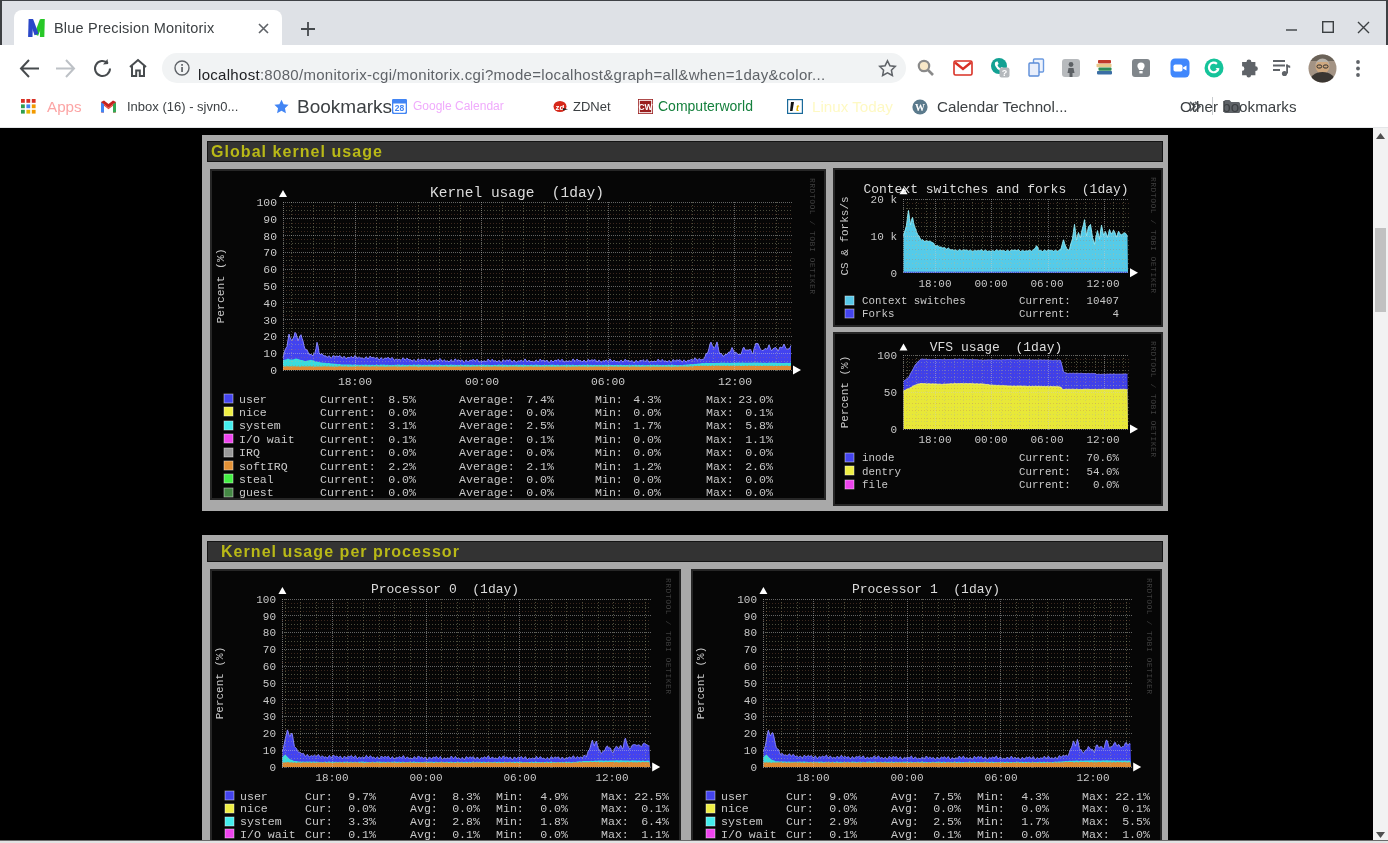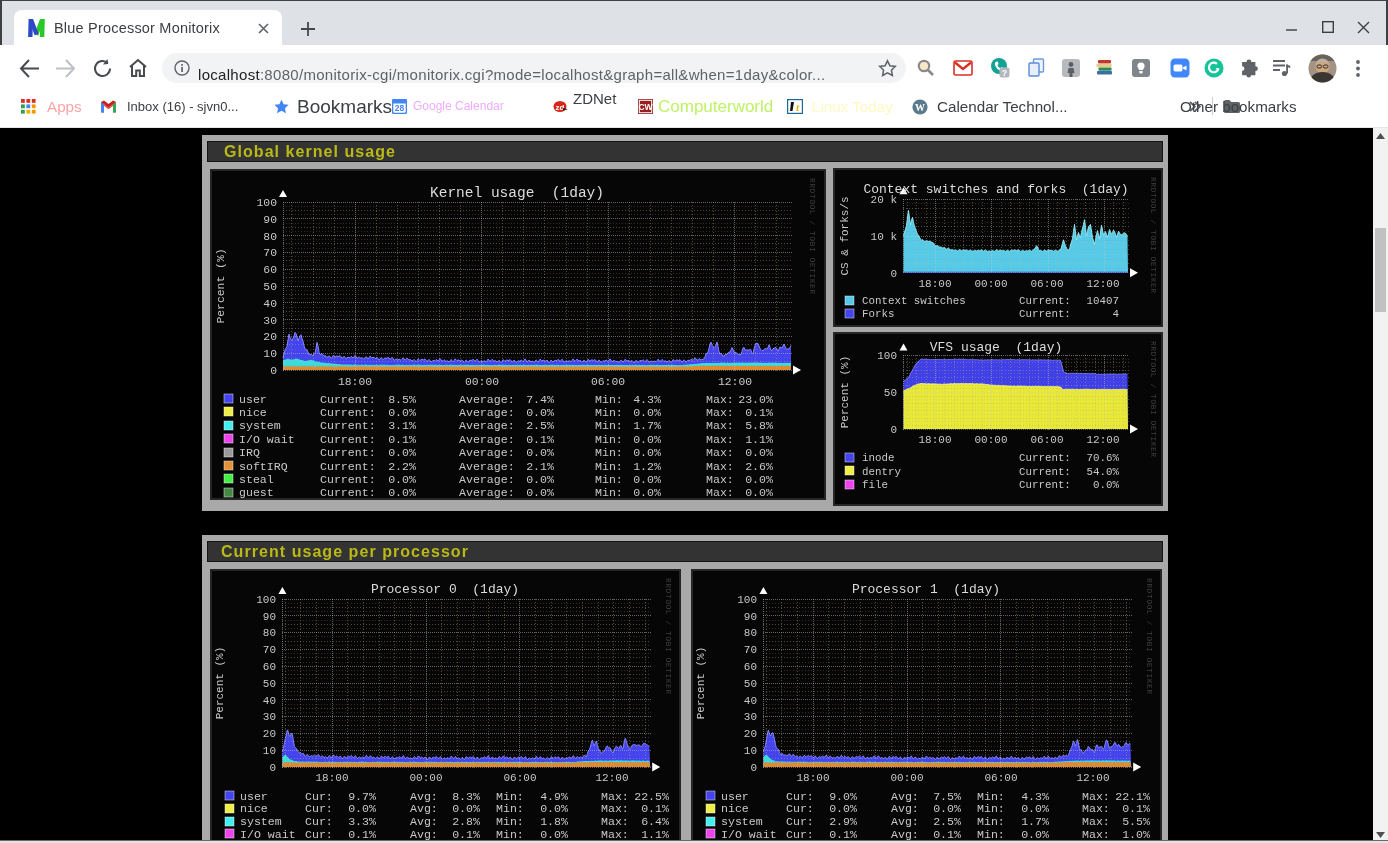--- a/index.html
+++ b/index.html
@@ -8,21 +8,21 @@
 <div class="abs" style="left:0;top:0;width:1388px;height:45px;background:#dee1e6;border-top:1px solid #3f4246"></div>
 <div class="abs" style="left:0;top:0;width:2px;height:128px;background:#3d4043"></div>
 <div class="abs" style="right:0;top:0;width:2px;height:128px;background:#3d4043"></div>
 <div class="abs" style="left:14px;top:10px;width:268px;height:35px;background:#fff;border-radius:8px 8px 0 0"></div>
 <svg class="abs" style="left:28px;top:18px" width="17" height="20" viewBox="0 0 17 20">
 <path d="M14.6,1 L14.1,19" stroke="#28c828" stroke-width="4.4" fill="none"></path>
 <path d="M13.9,2 L8.2,17" stroke="#28c828" stroke-width="4.2" fill="none"></path>
 <path d="M2.8,1 L2.3,19" stroke="#2b48c8" stroke-width="4.4" fill="none"></path>
 <path d="M3.2,2 L8.6,16.6" stroke="#2b48c8" stroke-width="4.2" fill="none"></path>
 </svg>
-<div class="abs" style="left:54px;top:20px;font-size:14.5px;color:#3c4043;letter-spacing:0.2px">Blue Processor Monitorix</div>
+<div class="abs" style="left:54px;top:20px;font-size:14.5px;color:#3c4043;letter-spacing:0.2px">Blue Precision Monitorix</div>
 <svg class="abs" style="left:258px;top:23px" width="11" height="11">
     <path d="M1,1 L10,10 M10,1 L1,10" stroke="#5f6368" stroke-width="1.6"></path>
   </svg>
 <svg class="abs" style="left:301px;top:22px" width="14" height="14">
     <path d="M7,0 L7,14 M0,7 L14,7" stroke="#45494d" stroke-width="1.8"></path>
   </svg>
 <svg class="abs" style="left:1286px;top:21px" width="12" height="12">
     <path d="M0,9 L11,9" stroke="#3c4043" stroke-width="1.4"></path>
   </svg>
 <svg class="abs" style="left:1322px;top:21px" width="12" height="12">
@@ -158,27 +158,27 @@
     <rect x="0.5" y="0.5" width="14" height="14" rx="2" fill="#fff" stroke="#4285f4" stroke-width="1.6"></rect>
     <rect x="0.5" y="0.5" width="14" height="4" fill="#4285f4"></rect>
     <text x="7.5" y="12" font-size="8.5" fill="#4285f4" text-anchor="middle" font-family="Liberation Sans" font-weight="bold">28</text>
   </svg>
 <div class="abs" style="left:413px;top:99px;font-size:12px;color:#f0abfc;line-height:15px">Google Calendar</div>
 <svg class="abs" style="left:553px;top:99px" width="16" height="15">
     <ellipse cx="7" cy="7.5" rx="6.5" ry="5.5" fill="#d6281a"></ellipse>
     <text x="7" y="10.5" font-size="8" fill="#fff" text-anchor="middle" font-family="Liberation Sans" font-weight="bold">zd</text>
     <path d="M10,9 l5,1.2 l-5,1.2" fill="#222"></path>
   </svg>
-<div class="abs" style="left:573px;top:91px;font-size:15px;color:#3c4043;line-height:15px">ZDNet</div>
+<div class="abs" style="left:573px;top:99px;font-size:13px;color:#3c4043;line-height:15px">ZDNet</div>
 <svg class="abs" style="left:638px;top:99px" width="15" height="15">
     <rect width="15" height="15" fill="#9a1f1f"></rect>
     <rect x="1.3" y="1.3" width="12.4" height="12.4" fill="none" stroke="#fff" stroke-width="1"></rect>
     <text x="7.5" y="11" font-size="8.5" fill="#fff" text-anchor="middle" font-family="Liberation Sans" font-weight="bold">CW</text>
   </svg>
-<div class="abs" style="left:658px;top:99px;font-size:17px;color:#bef264;line-height:15px">Computerworld</div>
+<div class="abs" style="left:658px;top:99px;font-size:14px;color:#15803d;line-height:15px">Computerworld</div>
 <svg class="abs" style="left:787px;top:99px" width="16" height="15">
     <rect x="0.5" y="0.5" width="15" height="14" fill="#fff" stroke="#1a6a9a" stroke-width="1.4"></rect>
     <path d="M4,3 L7,3 L5.5,12 L3,12 Z" fill="#111"></path>
     <text x="10.5" y="12" font-size="11" fill="#e8b600" text-anchor="middle" font-family="Liberation Serif" font-weight="bold" font-style="italic">t</text>
   </svg>
 <div class="abs" style="left:812px;top:99px;font-size:15.2px;color:#fef9c3;line-height:15px">Linux Today</div>
 <svg class="abs" style="left:912px;top:99px" width="16" height="16">
     <circle cx="8" cy="8" r="7.6" fill="#5b7a8c"></circle>
     <text x="8" y="11.5" font-size="10" fill="#fff" text-anchor="middle" font-family="Liberation Serif" font-weight="bold">W</text>
   </svg>
@@ -186,26 +186,26 @@
 <svg class="abs" style="left:1188px;top:100px" width="14" height="13">
     <path d="M2,2 L7,6.5 L2,11 M7,2 L12,6.5 L7,11" stroke="#5f6368" stroke-width="1.7" fill="none"></path>
   </svg>
 <div class="abs" style="left:1212px;top:97px;width:1px;height:18px;background:#c8cbce"></div>
 <svg class="abs" style="left:1224px;top:100px" width="16" height="13">
     <path d="M0,1.5 a1.5,1.5 0 0 1 1.5,-1.5 l4,0 l1.8,2 l7.2,0 a1.5,1.5 0 0 1 1.5,1.5 l0,8 a1.5,1.5 0 0 1 -1.5,1.5 l-13,0 a1.5,1.5 0 0 1 -1.5,-1.5 z" fill="#5f6368"></path>
   </svg>
 <div class="abs" style="left:1180px;top:99px;font-size:15.2px;color:#3c4043;line-height:15px">Other bookmarks</div>
 <div class="abs" style="left:0;top:128px;width:1373px;height:715px;background:#000"></div>
 <div class="abs" style="left:202px;top:135px;width:966px;height:376px;background:#a9a9a9"></div>
-<div class="abs" style="left:207px;top:141px;width:956px;height:21px;background:#333333;border:1px solid #141414;color:#b9b917;font-weight:bold;font-size:16px;letter-spacing:1.05px;line-height:19px;padding-left:16px">Global kernel usage</div>
+<div class="abs" style="left:207px;top:141px;width:956px;height:21px;background:#333333;border:1px solid #141414;color:#b9b917;font-weight:bold;font-size:16px;letter-spacing:1.05px;line-height:19px;padding-left:3px">Global kernel usage</div>
 <div class="abs" style="left:210px;top:169px;width:616px;height:331px;background:#060606;border:2px solid #262626"></div>
 <div class="abs" style="left:833px;top:168px;width:330px;height:159px;background:#060606;border:2px solid #262626"></div>
 <div class="abs" style="left:833px;top:332px;width:330px;height:174px;background:#060606;border:2px solid #262626"></div>
 <div class="abs" style="left:202px;top:535px;width:966px;height:308px;background:#a9a9a9"></div>
-<div class="abs" style="left:207px;top:541px;width:956px;height:21px;background:#333333;border:1px solid #141414;color:#b9b917;font-weight:bold;font-size:16px;letter-spacing:1.05px;line-height:19px;padding-left:13px">Current usage per processor</div>
+<div class="abs" style="left:207px;top:541px;width:956px;height:21px;background:#333333;border:1px solid #141414;color:#b9b917;font-weight:bold;font-size:16px;letter-spacing:1.05px;line-height:19px;padding-left:13px">Kernel usage per processor</div>
 <div class="abs" style="left:210px;top:569px;width:471px;height:274px;background:#060606;border:2px solid #262626"></div>
 <div class="abs" style="left:691px;top:569px;width:471px;height:274px;background:#060606;border:2px solid #262626"></div>
 <svg style="position:absolute;left:212px;top:171px" width="612" height="327">
 <g transform="translate(-212,-171)">
 <path d="M283.0,370.0 L283.0,357.8 L284.0,354.1 L285.0,350.0 L286.0,348.1 L287.0,346.5 L288.0,340.0 L289.0,334.1 L290.0,337.4 L291.0,339.3 L292.0,340.5 L293.0,338.4 L294.0,336.7 L295.0,332.3 L296.0,333.5 L297.0,337.1 L298.0,341.0 L299.0,338.4 L300.0,335.9 L301.0,334.7 L302.0,338.3 L303.0,341.1 L304.0,345.8 L305.0,348.9 L306.0,349.7 L307.0,349.9 L308.0,352.0 L309.0,354.6 L310.0,354.8 L311.0,354.2 L312.0,355.2 L313.0,355.7 L314.0,353.6 L315.0,352.6 L316.0,348.5 L317.0,342.3 L318.0,346.0 L319.0,352.4 L320.0,354.5 L321.0,354.2 L322.0,353.6 L323.0,355.1 L324.0,356.1 L325.0,355.7 L326.0,356.1 L327.0,357.3 L328.0,356.9 L329.0,355.7 L330.0,356.8 L331.0,358.4 L332.0,357.3 L333.0,355.6 L334.0,356.2 L335.0,357.1 L336.0,356.3 L337.0,355.9 L338.0,356.7 L339.0,356.4 L340.0,355.5 L341.0,356.7 L342.0,358.4 L343.0,357.6 L344.0,356.2 L345.0,357.3 L346.0,358.8 L347.0,358.1 L348.0,357.2 L349.0,357.7 L350.0,357.6 L351.0,356.5 L352.0,356.9 L353.0,358.0 L354.0,357.0 L355.0,355.4 L356.0,356.6 L357.0,358.3 L358.0,357.7 L359.0,356.7 L360.0,357.7 L361.0,358.4 L362.0,357.8 L363.0,358.2 L364.0,359.2 L365.0,358.2 L366.0,356.7 L367.0,357.6 L368.0,359.0 L369.0,357.8 L370.0,356.2 L371.0,356.9 L372.0,357.9 L373.0,357.3 L374.0,357.3 L375.0,358.4 L376.0,358.1 L377.0,357.2 L378.0,358.5 L379.0,360.1 L380.0,359.2 L381.0,357.6 L382.0,358.4 L383.0,359.6 L384.0,358.7 L385.0,357.9 L386.0,358.5 L387.0,358.2 L388.0,357.2 L389.0,358.0 L390.0,359.5 L391.0,358.6 L392.0,357.3 L393.0,358.6 L394.0,360.4 L395.0,359.8 L396.0,358.9 L397.0,359.7 L398.0,360.0 L399.0,359.2 L400.0,359.5 L401.0,360.4 L402.0,359.3 L403.0,357.7 L404.0,358.7 L405.0,360.2 L406.0,359.4 L407.0,358.1 L408.0,359.0 L409.0,360.0 L410.0,359.6 L411.0,359.9 L412.0,361.1 L413.0,360.6 L414.0,359.4 L415.0,360.4 L416.0,361.8 L417.0,360.7 L418.0,358.9 L419.0,359.5 L420.0,360.5 L421.0,359.7 L422.0,359.2 L423.0,360.0 L424.0,359.8 L425.0,358.9 L426.0,360.0 L427.0,361.6 L428.0,360.8 L429.0,359.4 L430.0,360.5 L431.0,362.0 L432.0,361.3 L433.0,360.3 L434.0,360.8 L435.0,360.7 L436.0,359.6 L437.0,360.0 L438.0,361.1 L439.0,360.0 L440.0,358.5 L441.0,359.6 L442.0,361.4 L443.0,360.7 L444.0,359.7 L445.0,360.6 L446.0,361.4 L447.0,360.8 L448.0,361.0 L449.0,362.0 L450.0,361.1 L451.0,359.5 L452.0,360.4 L453.0,361.8 L454.0,360.6 L455.0,358.9 L456.0,359.6 L457.0,360.6 L458.0,360.0 L459.0,360.0 L460.0,361.0 L461.0,360.7 L462.0,359.8 L463.0,360.9 L464.0,362.6 L465.0,361.6 L466.0,359.9 L467.0,360.7 L468.0,361.9 L469.0,360.9 L470.0,360.0 L471.0,360.5 L472.0,360.3 L473.0,359.3 L474.0,360.0 L475.0,361.4 L476.0,360.5 L477.0,359.2 L478.0,360.4 L479.0,362.2 L480.0,361.6 L481.0,360.6 L482.0,361.3 L483.0,361.6 L484.0,360.8 L485.0,361.0 L486.0,361.8 L487.0,360.7 L488.0,359.1 L489.0,360.0 L490.0,361.5 L491.0,360.6 L492.0,359.3 L493.0,360.2 L494.0,361.2 L495.0,360.7 L496.0,360.9 L497.0,362.0 L498.0,361.4 L499.0,360.2 L500.0,361.2 L501.0,362.7 L502.0,361.4 L503.0,359.7 L504.0,360.3 L505.0,361.3 L506.0,360.4 L507.0,359.9 L508.0,360.6 L509.0,360.4 L510.0,359.5 L511.0,360.6 L512.0,362.2 L513.0,361.4 L514.0,360.0 L515.0,361.1 L516.0,362.5 L517.0,361.8 L518.0,360.7 L519.0,361.2 L520.0,361.1 L521.0,360.1 L522.0,360.5 L523.0,361.5 L524.0,360.4 L525.0,358.9 L526.0,360.1 L527.0,361.8 L528.0,361.1 L529.0,360.1 L530.0,361.0 L531.0,361.8 L532.0,361.2 L533.0,361.4 L534.0,362.3 L535.0,361.4 L536.0,359.9 L537.0,360.7 L538.0,362.1 L539.0,360.9 L540.0,359.2 L541.0,359.9 L542.0,360.9 L543.0,360.4 L544.0,360.2 L545.0,361.2 L546.0,361.0 L547.0,360.1 L548.0,361.2 L549.0,362.8 L550.0,361.7 L551.0,360.1 L552.0,360.8 L553.0,362.0 L554.0,361.1 L555.0,360.1 L556.0,360.6 L557.0,360.4 L558.0,359.4 L559.0,360.1 L560.0,361.5 L561.0,360.6 L562.0,359.2 L563.0,360.4 L564.0,362.2 L565.0,361.5 L566.0,360.5 L567.0,361.2 L568.0,361.6 L569.0,360.7 L570.0,360.9 L571.0,361.7 L572.0,360.6 L573.0,358.9 L574.0,359.8 L575.0,361.4 L576.0,360.4 L577.0,359.1 L578.0,360.0 L579.0,361.0 L580.0,360.6 L581.0,360.7 L582.0,361.8 L583.0,361.2 L584.0,360.0 L585.0,361.0 L586.0,362.4 L587.0,361.2 L588.0,359.4 L589.0,360.1 L590.0,361.1 L591.0,360.3 L592.0,359.7 L593.0,360.4 L594.0,360.3 L595.0,359.5 L596.0,360.5 L597.0,362.1 L598.0,361.3 L599.0,359.9 L600.0,361.0 L601.0,362.5 L602.0,361.7 L603.0,360.6 L604.0,361.1 L605.0,361.1 L606.0,360.0 L607.0,360.4 L608.0,361.4 L609.0,360.4 L610.0,358.9 L611.0,360.0 L612.0,361.8 L613.0,361.2 L614.0,360.1 L615.0,361.0 L616.0,361.8 L617.0,361.3 L618.0,361.4 L619.0,362.3 L620.0,361.5 L621.0,360.0 L622.0,360.8 L623.0,362.2 L624.0,361.0 L625.0,359.3 L626.0,360.1 L627.0,361.1 L628.0,360.6 L629.0,360.4 L630.0,361.4 L631.0,361.2 L632.0,360.4 L633.0,361.5 L634.0,363.0 L635.0,362.0 L636.0,360.3 L637.0,361.1 L638.0,362.3 L639.0,361.3 L640.0,360.3 L641.0,360.8 L642.0,360.7 L643.0,359.7 L644.0,360.4 L645.0,361.7 L646.0,360.9 L647.0,359.5 L648.0,360.7 L649.0,362.5 L650.0,361.8 L651.0,360.8 L652.0,361.5 L653.0,361.9 L654.0,361.0 L655.0,361.1 L656.0,361.9 L657.0,360.8 L658.0,359.2 L659.0,360.1 L660.0,361.6 L661.0,360.7 L662.0,359.4 L663.0,360.3 L664.0,361.3 L665.0,360.9 L666.0,361.0 L667.0,362.0 L668.0,361.5 L669.0,360.3 L670.0,361.2 L671.0,362.6 L672.0,361.4 L673.0,359.6 L674.0,360.2 L675.0,361.3 L676.0,360.4 L677.0,359.8 L678.0,360.5 L679.0,360.4 L680.0,359.6 L681.0,360.6 L682.0,362.2 L683.0,361.3 L684.0,359.8 L685.0,360.8 L686.0,362.2 L687.0,361.3 L688.0,360.1 L689.0,360.5 L690.0,360.4 L691.0,359.3 L692.0,359.5 L693.0,360.4 L694.0,359.3 L695.0,357.7 L696.0,358.8 L697.0,360.5 L698.0,359.7 L699.0,358.5 L700.0,359.3 L701.0,360.1 L702.0,359.4 L703.0,359.4 L704.0,358.9 L705.0,356.7 L706.0,353.9 L707.0,353.3 L708.0,352.1 L709.0,348.3 L710.0,344.0 L711.0,342.1 L712.0,345.2 L713.0,346.6 L714.0,348.4 L715.0,347.2 L716.0,344.9 L717.0,341.9 L718.0,346.5 L719.0,351.6 L720.0,354.1 L721.0,353.1 L722.0,354.5 L723.0,356.3 L724.0,356.0 L725.0,354.5 L726.0,354.6 L727.0,354.1 L728.0,352.7 L729.0,352.1 L730.0,352.2 L731.0,350.1 L732.0,347.5 L733.0,349.6 L734.0,352.2 L735.0,352.4 L736.0,352.2 L737.0,353.5 L738.0,354.5 L739.0,354.3 L740.0,355.0 L741.0,354.1 L742.0,351.4 L743.0,348.1 L744.0,347.3 L745.0,350.0 L746.0,350.2 L747.0,350.0 L748.0,350.1 L749.0,350.3 L750.0,349.1 L751.0,350.5 L752.0,352.9 L753.0,353.9 L754.0,348.8 L755.0,345.8 L756.0,343.2 L757.0,343.7 L758.0,343.5 L759.0,345.9 L760.0,348.6 L761.0,349.5 L762.0,350.5 L763.0,350.6 L764.0,349.9 L765.0,348.5 L766.0,348.8 L767.0,349.3 L768.0,347.3 L769.0,344.8 L770.0,347.3 L771.0,350.2 L772.0,350.7 L773.0,348.7 L774.0,348.4 L775.0,347.6 L776.0,347.7 L777.0,349.1 L778.0,351.2 L779.0,349.3 L780.0,347.0 L781.0,347.4 L782.0,348.0 L783.0,346.2 L784.0,344.0 L785.0,346.3 L786.0,348.6 L787.0,349.4 L788.0,348.8 L789.0,349.1 L790.0,347.6 L791.0,345.5 L791.0,370.0 Z" fill="#4343ef"></path>
 <path d="M283.0,357.8 L284.0,354.1 L285.0,350.0 L286.0,348.1 L287.0,346.5 L288.0,340.0 L289.0,334.1 L290.0,337.4 L291.0,339.3 L292.0,340.5 L293.0,338.4 L294.0,336.7 L295.0,332.3 L296.0,333.5 L297.0,337.1 L298.0,341.0 L299.0,338.4 L300.0,335.9 L301.0,334.7 L302.0,338.3 L303.0,341.1 L304.0,345.8 L305.0,348.9 L306.0,349.7 L307.0,349.9 L308.0,352.0 L309.0,354.6 L310.0,354.8 L311.0,354.2 L312.0,355.2 L313.0,355.7 L314.0,353.6 L315.0,352.6 L316.0,348.5 L317.0,342.3 L318.0,346.0 L319.0,352.4 L320.0,354.5 L321.0,354.2 L322.0,353.6 L323.0,355.1 L324.0,356.1 L325.0,355.7 L326.0,356.1 L327.0,357.3 L328.0,356.9 L329.0,355.7 L330.0,356.8 L331.0,358.4 L332.0,357.3 L333.0,355.6 L334.0,356.2 L335.0,357.1 L336.0,356.3 L337.0,355.9 L338.0,356.7 L339.0,356.4 L340.0,355.5 L341.0,356.7 L342.0,358.4 L343.0,357.6 L344.0,356.2 L345.0,357.3 L346.0,358.8 L347.0,358.1 L348.0,357.2 L349.0,357.7 L350.0,357.6 L351.0,356.5 L352.0,356.9 L353.0,358.0 L354.0,357.0 L355.0,355.4 L356.0,356.6 L357.0,358.3 L358.0,357.7 L359.0,356.7 L360.0,357.7 L361.0,358.4 L362.0,357.8 L363.0,358.2 L364.0,359.2 L365.0,358.2 L366.0,356.7 L367.0,357.6 L368.0,359.0 L369.0,357.8 L370.0,356.2 L371.0,356.9 L372.0,357.9 L373.0,357.3 L374.0,357.3 L375.0,358.4 L376.0,358.1 L377.0,357.2 L378.0,358.5 L379.0,360.1 L380.0,359.2 L381.0,357.6 L382.0,358.4 L383.0,359.6 L384.0,358.7 L385.0,357.9 L386.0,358.5 L387.0,358.2 L388.0,357.2 L389.0,358.0 L390.0,359.5 L391.0,358.6 L392.0,357.3 L393.0,358.6 L394.0,360.4 L395.0,359.8 L396.0,358.9 L397.0,359.7 L398.0,360.0 L399.0,359.2 L400.0,359.5 L401.0,360.4 L402.0,359.3 L403.0,357.7 L404.0,358.7 L405.0,360.2 L406.0,359.4 L407.0,358.1 L408.0,359.0 L409.0,360.0 L410.0,359.6 L411.0,359.9 L412.0,361.1 L413.0,360.6 L414.0,359.4 L415.0,360.4 L416.0,361.8 L417.0,360.7 L418.0,358.9 L419.0,359.5 L420.0,360.5 L421.0,359.7 L422.0,359.2 L423.0,360.0 L424.0,359.8 L425.0,358.9 L426.0,360.0 L427.0,361.6 L428.0,360.8 L429.0,359.4 L430.0,360.5 L431.0,362.0 L432.0,361.3 L433.0,360.3 L434.0,360.8 L435.0,360.7 L436.0,359.6 L437.0,360.0 L438.0,361.1 L439.0,360.0 L440.0,358.5 L441.0,359.6 L442.0,361.4 L443.0,360.7 L444.0,359.7 L445.0,360.6 L446.0,361.4 L447.0,360.8 L448.0,361.0 L449.0,362.0 L450.0,361.1 L451.0,359.5 L452.0,360.4 L453.0,361.8 L454.0,360.6 L455.0,358.9 L456.0,359.6 L457.0,360.6 L458.0,360.0 L459.0,360.0 L460.0,361.0 L461.0,360.7 L462.0,359.8 L463.0,360.9 L464.0,362.6 L465.0,361.6 L466.0,359.9 L467.0,360.7 L468.0,361.9 L469.0,360.9 L470.0,360.0 L471.0,360.5 L472.0,360.3 L473.0,359.3 L474.0,360.0 L475.0,361.4 L476.0,360.5 L477.0,359.2 L478.0,360.4 L479.0,362.2 L480.0,361.6 L481.0,360.6 L482.0,361.3 L483.0,361.6 L484.0,360.8 L485.0,361.0 L486.0,361.8 L487.0,360.7 L488.0,359.1 L489.0,360.0 L490.0,361.5 L491.0,360.6 L492.0,359.3 L493.0,360.2 L494.0,361.2 L495.0,360.7 L496.0,360.9 L497.0,362.0 L498.0,361.4 L499.0,360.2 L500.0,361.2 L501.0,362.7 L502.0,361.4 L503.0,359.7 L504.0,360.3 L505.0,361.3 L506.0,360.4 L507.0,359.9 L508.0,360.6 L509.0,360.4 L510.0,359.5 L511.0,360.6 L512.0,362.2 L513.0,361.4 L514.0,360.0 L515.0,361.1 L516.0,362.5 L517.0,361.8 L518.0,360.7 L519.0,361.2 L520.0,361.1 L521.0,360.1 L522.0,360.5 L523.0,361.5 L524.0,360.4 L525.0,358.9 L526.0,360.1 L527.0,361.8 L528.0,361.1 L529.0,360.1 L530.0,361.0 L531.0,361.8 L532.0,361.2 L533.0,361.4 L534.0,362.3 L535.0,361.4 L536.0,359.9 L537.0,360.7 L538.0,362.1 L539.0,360.9 L540.0,359.2 L541.0,359.9 L542.0,360.9 L543.0,360.4 L544.0,360.2 L545.0,361.2 L546.0,361.0 L547.0,360.1 L548.0,361.2 L549.0,362.8 L550.0,361.7 L551.0,360.1 L552.0,360.8 L553.0,362.0 L554.0,361.1 L555.0,360.1 L556.0,360.6 L557.0,360.4 L558.0,359.4 L559.0,360.1 L560.0,361.5 L561.0,360.6 L562.0,359.2 L563.0,360.4 L564.0,362.2 L565.0,361.5 L566.0,360.5 L567.0,361.2 L568.0,361.6 L569.0,360.7 L570.0,360.9 L571.0,361.7 L572.0,360.6 L573.0,358.9 L574.0,359.8 L575.0,361.4 L576.0,360.4 L577.0,359.1 L578.0,360.0 L579.0,361.0 L580.0,360.6 L581.0,360.7 L582.0,361.8 L583.0,361.2 L584.0,360.0 L585.0,361.0 L586.0,362.4 L587.0,361.2 L588.0,359.4 L589.0,360.1 L590.0,361.1 L591.0,360.3 L592.0,359.7 L593.0,360.4 L594.0,360.3 L595.0,359.5 L596.0,360.5 L597.0,362.1 L598.0,361.3 L599.0,359.9 L600.0,361.0 L601.0,362.5 L602.0,361.7 L603.0,360.6 L604.0,361.1 L605.0,361.1 L606.0,360.0 L607.0,360.4 L608.0,361.4 L609.0,360.4 L610.0,358.9 L611.0,360.0 L612.0,361.8 L613.0,361.2 L614.0,360.1 L615.0,361.0 L616.0,361.8 L617.0,361.3 L618.0,361.4 L619.0,362.3 L620.0,361.5 L621.0,360.0 L622.0,360.8 L623.0,362.2 L624.0,361.0 L625.0,359.3 L626.0,360.1 L627.0,361.1 L628.0,360.6 L629.0,360.4 L630.0,361.4 L631.0,361.2 L632.0,360.4 L633.0,361.5 L634.0,363.0 L635.0,362.0 L636.0,360.3 L637.0,361.1 L638.0,362.3 L639.0,361.3 L640.0,360.3 L641.0,360.8 L642.0,360.7 L643.0,359.7 L644.0,360.4 L645.0,361.7 L646.0,360.9 L647.0,359.5 L648.0,360.7 L649.0,362.5 L650.0,361.8 L651.0,360.8 L652.0,361.5 L653.0,361.9 L654.0,361.0 L655.0,361.1 L656.0,361.9 L657.0,360.8 L658.0,359.2 L659.0,360.1 L660.0,361.6 L661.0,360.7 L662.0,359.4 L663.0,360.3 L664.0,361.3 L665.0,360.9 L666.0,361.0 L667.0,362.0 L668.0,361.5 L669.0,360.3 L670.0,361.2 L671.0,362.6 L672.0,361.4 L673.0,359.6 L674.0,360.2 L675.0,361.3 L676.0,360.4 L677.0,359.8 L678.0,360.5 L679.0,360.4 L680.0,359.6 L681.0,360.6 L682.0,362.2 L683.0,361.3 L684.0,359.8 L685.0,360.8 L686.0,362.2 L687.0,361.3 L688.0,360.1 L689.0,360.5 L690.0,360.4 L691.0,359.3 L692.0,359.5 L693.0,360.4 L694.0,359.3 L695.0,357.7 L696.0,358.8 L697.0,360.5 L698.0,359.7 L699.0,358.5 L700.0,359.3 L701.0,360.1 L702.0,359.4 L703.0,359.4 L704.0,358.9 L705.0,356.7 L706.0,353.9 L707.0,353.3 L708.0,352.1 L709.0,348.3 L710.0,344.0 L711.0,342.1 L712.0,345.2 L713.0,346.6 L714.0,348.4 L715.0,347.2 L716.0,344.9 L717.0,341.9 L718.0,346.5 L719.0,351.6 L720.0,354.1 L721.0,353.1 L722.0,354.5 L723.0,356.3 L724.0,356.0 L725.0,354.5 L726.0,354.6 L727.0,354.1 L728.0,352.7 L729.0,352.1 L730.0,352.2 L731.0,350.1 L732.0,347.5 L733.0,349.6 L734.0,352.2 L735.0,352.4 L736.0,352.2 L737.0,353.5 L738.0,354.5 L739.0,354.3 L740.0,355.0 L741.0,354.1 L742.0,351.4 L743.0,348.1 L744.0,347.3 L745.0,350.0 L746.0,350.2 L747.0,350.0 L748.0,350.1 L749.0,350.3 L750.0,349.1 L751.0,350.5 L752.0,352.9 L753.0,353.9 L754.0,348.8 L755.0,345.8 L756.0,343.2 L757.0,343.7 L758.0,343.5 L759.0,345.9 L760.0,348.6 L761.0,349.5 L762.0,350.5 L763.0,350.6 L764.0,349.9 L765.0,348.5 L766.0,348.8 L767.0,349.3 L768.0,347.3 L769.0,344.8 L770.0,347.3 L771.0,350.2 L772.0,350.7 L773.0,348.7 L774.0,348.4 L775.0,347.6 L776.0,347.7 L777.0,349.1 L778.0,351.2 L779.0,349.3 L780.0,347.0 L781.0,347.4 L782.0,348.0 L783.0,346.2 L784.0,344.0 L785.0,346.3 L786.0,348.6 L787.0,349.4 L788.0,348.8 L789.0,349.1 L790.0,347.6 L791.0,345.5" fill="none" stroke="#8585ff" stroke-width="1"></path>
 <path d="M283.0,370.0 L283.0,360.3 L284.0,359.9 L285.0,359.6 L286.0,359.4 L287.0,358.9 L288.0,358.5 L289.0,359.0 L290.0,359.4 L291.0,359.4 L292.0,359.6 L293.0,359.5 L294.0,359.3 L295.0,358.8 L296.0,358.4 L297.0,358.8 L298.0,359.0 L299.0,359.2 L300.0,359.7 L301.0,360.0 L302.0,360.0 L303.0,360.2 L304.0,360.7 L305.0,361.0 L306.0,361.0 L307.0,360.6 L308.0,360.6 L309.0,360.3 L310.0,359.9 L311.0,359.8 L312.0,360.2 L313.0,360.3 L314.0,360.6 L315.0,361.2 L316.0,361.7 L317.0,361.6 L318.0,361.7 L319.0,362.1 L320.0,362.3 L321.0,362.4 L322.0,362.5 L323.0,362.8 L324.0,362.7 L325.0,362.7 L326.0,363.0 L327.0,363.2 L328.0,363.0 L329.0,363.0 L330.0,363.3 L331.0,363.5 L332.0,363.4 L333.0,363.5 L334.0,363.7 L335.0,363.7 L336.0,363.8 L337.0,364.1 L338.0,364.3 L339.0,364.1 L340.0,364.1 L341.0,364.4 L342.0,364.6 L343.0,364.5 L344.0,364.4 L345.0,364.5 L346.0,364.5 L347.0,364.4 L348.0,364.5 L349.0,364.6 L350.0,364.4 L351.0,364.4 L352.0,364.7 L353.0,364.8 L354.0,364.6 L355.0,364.6 L356.0,364.8 L357.0,364.8 L358.0,364.7 L359.0,364.8 L360.0,364.9 L361.0,364.7 L362.0,364.6 L363.0,364.8 L364.0,364.9 L365.0,364.6 L366.0,364.5 L367.0,364.8 L368.0,364.9 L369.0,364.7 L370.0,364.8 L371.0,364.9 L372.0,364.8 L373.0,364.8 L374.0,365.0 L375.0,365.1 L376.0,364.8 L377.0,364.6 L378.0,364.9 L379.0,364.9 L380.0,364.7 L381.0,364.6 L382.0,364.8 L383.0,364.7 L384.0,364.6 L385.0,364.8 L386.0,364.9 L387.0,364.7 L388.0,364.7 L389.0,364.9 L390.0,365.1 L391.0,364.9 L392.0,364.8 L393.0,364.9 L394.0,364.9 L395.0,364.8 L396.0,364.8 L397.0,364.9 L398.0,364.7 L399.0,364.6 L400.0,364.8 L401.0,364.9 L402.0,364.7 L403.0,364.6 L404.0,364.9 L405.0,365.0 L406.0,364.8 L407.0,364.9 L408.0,365.0 L409.0,364.8 L410.0,364.7 L411.0,364.9 L412.0,365.0 L413.0,364.7 L414.0,364.6 L415.0,364.8 L416.0,364.9 L417.0,364.7 L418.0,364.7 L419.0,364.8 L420.0,364.8 L421.0,364.7 L422.0,364.9 L423.0,365.0 L424.0,364.8 L425.0,364.7 L426.0,365.0 L427.0,365.1 L428.0,364.8 L429.0,364.7 L430.0,364.8 L431.0,364.8 L432.0,364.7 L433.0,364.8 L434.0,364.9 L435.0,364.7 L436.0,364.6 L437.0,364.9 L438.0,365.0 L439.0,364.8 L440.0,364.8 L441.0,364.9 L442.0,365.0 L443.0,364.9 L444.0,364.9 L445.0,365.0 L446.0,364.8 L447.0,364.7 L448.0,364.9 L449.0,364.9 L450.0,364.7 L451.0,364.6 L452.0,364.8 L453.0,364.9 L454.0,364.8 L455.0,364.8 L456.0,364.9 L457.0,364.9 L458.0,364.8 L459.0,365.0 L460.0,365.1 L461.0,364.8 L462.0,364.7 L463.0,364.9 L464.0,365.0 L465.0,364.8 L466.0,364.7 L467.0,364.8 L468.0,364.8 L469.0,364.7 L470.0,364.9 L471.0,365.0 L472.0,364.8 L473.0,364.7 L474.0,365.0 L475.0,365.1 L476.0,364.9 L477.0,364.8 L478.0,364.9 L479.0,364.9 L480.0,364.8 L481.0,364.9 L482.0,364.9 L483.0,364.7 L484.0,364.6 L485.0,364.9 L486.0,365.0 L487.0,364.8 L488.0,364.7 L489.0,364.9 L490.0,365.0 L491.0,364.9 L492.0,364.9 L493.0,365.0 L494.0,364.9 L495.0,364.8 L496.0,365.0 L497.0,365.0 L498.0,364.8 L499.0,364.6 L500.0,364.8 L501.0,364.9 L502.0,364.8 L503.0,364.7 L504.0,364.9 L505.0,364.8 L506.0,364.8 L507.0,365.0 L508.0,365.1 L509.0,364.9 L510.0,364.8 L511.0,365.0 L512.0,365.1 L513.0,364.9 L514.0,364.8 L515.0,364.9 L516.0,364.8 L517.0,364.7 L518.0,364.8 L519.0,364.9 L520.0,364.7 L521.0,364.7 L522.0,364.9 L523.0,365.1 L524.0,364.9 L525.0,364.8 L526.0,365.0 L527.0,365.0 L528.0,364.9 L529.0,364.9 L530.0,365.0 L531.0,364.8 L532.0,364.7 L533.0,364.9 L534.0,365.0 L535.0,364.7 L536.0,364.6 L537.0,364.8 L538.0,365.0 L539.0,364.8 L540.0,364.9 L541.0,365.0 L542.0,364.9 L543.0,364.9 L544.0,365.1 L545.0,365.1 L546.0,364.9 L547.0,364.7 L548.0,364.9 L549.0,365.0 L550.0,364.8 L551.0,364.7 L552.0,364.8 L553.0,364.8 L554.0,364.7 L555.0,364.9 L556.0,365.0 L557.0,364.8 L558.0,364.8 L559.0,365.0 L560.0,365.2 L561.0,364.9 L562.0,364.8 L563.0,365.0 L564.0,365.0 L565.0,364.8 L566.0,364.9 L567.0,364.9 L568.0,364.7 L569.0,364.7 L570.0,364.9 L571.0,365.0 L572.0,364.8 L573.0,364.7 L574.0,365.0 L575.0,365.1 L576.0,364.9 L577.0,365.0 L578.0,365.1 L579.0,364.9 L580.0,364.8 L581.0,365.0 L582.0,365.1 L583.0,364.8 L584.0,364.7 L585.0,364.9 L586.0,365.0 L587.0,364.8 L588.0,364.8 L589.0,364.9 L590.0,364.9 L591.0,364.8 L592.0,365.0 L593.0,365.1 L594.0,364.9 L595.0,364.8 L596.0,365.1 L597.0,365.1 L598.0,364.9 L599.0,364.8 L600.0,364.9 L601.0,364.9 L602.0,364.8 L603.0,364.9 L604.0,365.0 L605.0,364.8 L606.0,364.7 L607.0,365.0 L608.0,365.1 L609.0,364.9 L610.0,364.8 L611.0,365.0 L612.0,365.1 L613.0,365.0 L614.0,365.0 L615.0,365.0 L616.0,364.9 L617.0,364.7 L618.0,364.9 L619.0,365.0 L620.0,364.8 L621.0,364.7 L622.0,364.9 L623.0,365.0 L624.0,364.9 L625.0,364.9 L626.0,365.0 L627.0,365.0 L628.0,364.9 L629.0,365.1 L630.0,365.2 L631.0,364.9 L632.0,364.8 L633.0,365.0 L634.0,365.1 L635.0,364.8 L636.0,364.8 L637.0,364.9 L638.0,364.9 L639.0,364.8 L640.0,365.0 L641.0,365.1 L642.0,364.9 L643.0,364.8 L644.0,365.1 L645.0,365.2 L646.0,365.0 L647.0,364.9 L648.0,365.0 L649.0,365.0 L650.0,364.9 L651.0,364.9 L652.0,365.0 L653.0,364.8 L654.0,364.7 L655.0,364.9 L656.0,365.1 L657.0,364.8 L658.0,364.8 L659.0,365.0 L660.0,365.1 L661.0,365.0 L662.0,365.0 L663.0,365.1 L664.0,365.0 L665.0,364.9 L666.0,365.1 L667.0,365.1 L668.0,364.8 L669.0,364.7 L670.0,364.9 L671.0,365.0 L672.0,364.8 L673.0,364.8 L674.0,365.0 L675.0,364.9 L676.0,364.9 L677.0,365.1 L678.0,365.2 L679.0,365.0 L680.0,364.9 L681.0,365.1 L682.0,365.2 L683.0,365.0 L684.0,364.7 L685.0,364.8 L686.0,364.7 L687.0,364.5 L688.0,364.4 L689.0,364.4 L690.0,364.2 L691.0,364.0 L692.0,364.2 L693.0,364.2 L694.0,363.9 L695.0,363.8 L696.0,363.9 L697.0,363.8 L698.0,363.6 L699.0,363.5 L700.0,363.5 L701.0,363.2 L702.0,363.0 L703.0,363.1 L704.0,363.2 L705.0,362.9 L706.0,362.8 L707.0,363.0 L708.0,363.1 L709.0,363.0 L710.0,363.0 L711.0,363.1 L712.0,363.0 L713.0,362.9 L714.0,363.1 L715.0,363.1 L716.0,362.9 L717.0,362.7 L718.0,362.9 L719.0,363.0 L720.0,362.7 L721.0,362.6 L722.0,362.7 L723.0,362.7 L724.0,362.6 L725.0,362.8 L726.0,362.9 L727.0,362.7 L728.0,362.6 L729.0,362.9 L730.0,363.0 L731.0,362.8 L732.0,362.7 L733.0,362.8 L734.0,362.8 L735.0,362.7 L736.0,362.7 L737.0,362.7 L738.0,362.5 L739.0,362.4 L740.0,362.7 L741.0,362.8 L742.0,362.6 L743.0,362.5 L744.0,362.7 L745.0,362.8 L746.0,362.7 L747.0,362.7 L748.0,362.8 L749.0,362.7 L750.0,362.6 L751.0,362.7 L752.0,362.8 L753.0,362.5 L754.0,362.4 L755.0,362.6 L756.0,362.7 L757.0,362.5 L758.0,362.5 L759.0,362.7 L760.0,362.7 L761.0,362.6 L762.0,362.8 L763.0,362.9 L764.0,362.7 L765.0,362.6 L766.0,362.9 L767.0,363.0 L768.0,362.7 L769.0,362.6 L770.0,362.7 L771.0,362.7 L772.0,362.6 L773.0,362.7 L774.0,362.8 L775.0,362.7 L776.0,362.6 L777.0,362.9 L778.0,363.0 L779.0,362.8 L780.0,362.8 L781.0,363.0 L782.0,363.0 L783.0,362.9 L784.0,362.9 L785.0,363.0 L786.0,362.8 L787.0,362.7 L788.0,362.9 L789.0,363.0 L790.0,362.8 L791.0,362.7 L791.0,370.0 Z" fill="#3adcdc"></path>
 <path d="M283.0,370.0 L283.0,366.3 L284.0,366.3 L285.0,366.5 L286.0,366.4 L287.0,366.2 L288.0,366.2 L289.0,366.4 L290.0,366.4 L291.0,366.2 L292.0,366.2 L293.0,366.4 L294.0,366.3 L295.0,366.3 L296.0,366.5 L297.0,366.5 L298.0,366.3 L299.0,366.4 L300.0,366.7 L301.0,366.6 L302.0,366.3 L303.0,366.3 L304.0,366.5 L305.0,366.4 L306.0,366.3 L307.0,366.4 L308.0,366.4 L309.0,366.2 L310.0,366.3 L311.0,366.6 L312.0,366.6 L313.0,366.3 L314.0,366.4 L315.0,366.7 L316.0,366.6 L317.0,366.5 L318.0,366.5 L319.0,366.6 L320.0,366.4 L321.0,366.4 L322.0,366.6 L323.0,366.5 L324.0,366.2 L325.0,366.3 L326.0,366.5 L327.0,366.5 L328.0,366.3 L329.0,366.4 L330.0,366.6 L331.0,366.5 L332.0,366.5 L333.0,366.7 L334.0,366.6 L335.0,366.4 L336.0,366.4 L337.0,366.7 L338.0,366.6 L339.0,366.3 L340.0,366.3 L341.0,366.5 L342.0,366.4 L343.0,366.4 L344.0,366.5 L345.0,366.5 L346.0,366.3 L347.0,366.4 L348.0,366.7 L349.0,366.7 L350.0,366.4 L351.0,366.5 L352.0,366.7 L353.0,366.6 L354.0,366.5 L355.0,366.5 L356.0,366.5 L357.0,366.3 L358.0,366.3 L359.0,366.6 L360.0,366.5 L361.0,366.3 L362.0,366.3 L363.0,366.6 L364.0,366.6 L365.0,366.5 L366.0,366.5 L367.0,366.6 L368.0,366.5 L369.0,366.5 L370.0,366.7 L371.0,366.6 L372.0,366.3 L373.0,366.3 L374.0,366.6 L375.0,366.5 L376.0,366.3 L377.0,366.3 L378.0,366.5 L379.0,366.5 L380.0,366.4 L381.0,366.6 L382.0,366.6 L383.0,366.4 L384.0,366.5 L385.0,366.8 L386.0,366.7 L387.0,366.4 L388.0,366.4 L389.0,366.6 L390.0,366.5 L391.0,366.4 L392.0,366.5 L393.0,366.5 L394.0,366.3 L395.0,366.4 L396.0,366.6 L397.0,366.6 L398.0,366.4 L399.0,366.4 L400.0,366.7 L401.0,366.7 L402.0,366.5 L403.0,366.6 L404.0,366.6 L405.0,366.5 L406.0,366.5 L407.0,366.6 L408.0,366.5 L409.0,366.3 L410.0,366.3 L411.0,366.6 L412.0,366.6 L413.0,366.4 L414.0,366.4 L415.0,366.6 L416.0,366.5 L417.0,366.5 L418.0,366.7 L419.0,366.7 L420.0,366.4 L421.0,366.5 L422.0,366.7 L423.0,366.6 L424.0,366.4 L425.0,366.4 L426.0,366.5 L427.0,366.5 L428.0,366.4 L429.0,366.5 L430.0,366.5 L431.0,366.4 L432.0,366.5 L433.0,366.7 L434.0,366.7 L435.0,366.5 L436.0,366.5 L437.0,366.7 L438.0,366.7 L439.0,366.5 L440.0,366.5 L441.0,366.5 L442.0,366.4 L443.0,366.4 L444.0,366.6 L445.0,366.6 L446.0,366.3 L447.0,366.4 L448.0,366.7 L449.0,366.7 L450.0,366.5 L451.0,366.6 L452.0,366.7 L453.0,366.6 L454.0,366.6 L455.0,366.7 L456.0,366.6 L457.0,366.4 L458.0,366.4 L459.0,366.6 L460.0,366.6 L461.0,366.3 L462.0,366.4 L463.0,366.5 L464.0,366.5 L465.0,366.5 L466.0,366.6 L467.0,366.7 L468.0,366.5 L469.0,366.5 L470.0,366.8 L471.0,366.7 L472.0,366.5 L473.0,366.5 L474.0,366.6 L475.0,366.6 L476.0,366.4 L477.0,366.5 L478.0,366.5 L479.0,366.3 L480.0,366.4 L481.0,366.7 L482.0,366.7 L483.0,366.4 L484.0,366.5 L485.0,366.7 L486.0,366.7 L487.0,366.6 L488.0,366.6 L489.0,366.7 L490.0,366.5 L491.0,366.5 L492.0,366.7 L493.0,366.6 L494.0,366.3 L495.0,366.3 L496.0,366.6 L497.0,366.6 L498.0,366.4 L499.0,366.5 L500.0,366.6 L501.0,366.6 L502.0,366.6 L503.0,366.7 L504.0,366.7 L505.0,366.5 L506.0,366.5 L507.0,366.7 L508.0,366.7 L509.0,366.4 L510.0,366.4 L511.0,366.6 L512.0,366.5 L513.0,366.4 L514.0,366.6 L515.0,366.6 L516.0,366.4 L517.0,366.5 L518.0,366.8 L519.0,366.8 L520.0,366.5 L521.0,366.5 L522.0,366.7 L523.0,366.7 L524.0,366.5 L525.0,366.6 L526.0,366.6 L527.0,366.4 L528.0,366.4 L529.0,366.6 L530.0,366.6 L531.0,366.3 L532.0,366.4 L533.0,366.7 L534.0,366.7 L535.0,366.5 L536.0,366.6 L537.0,366.7 L538.0,366.6 L539.0,366.6 L540.0,366.8 L541.0,366.7 L542.0,366.4 L543.0,366.4 L544.0,366.7 L545.0,366.6 L546.0,366.4 L547.0,366.4 L548.0,366.6 L549.0,366.5 L550.0,366.5 L551.0,366.7 L552.0,366.7 L553.0,366.5 L554.0,366.6 L555.0,366.8 L556.0,366.8 L557.0,366.5 L558.0,366.5 L559.0,366.7 L560.0,366.6 L561.0,366.5 L562.0,366.5 L563.0,366.5 L564.0,366.4 L565.0,366.4 L566.0,366.7 L567.0,366.7 L568.0,366.5 L569.0,366.5 L570.0,366.8 L571.0,366.8 L572.0,366.6 L573.0,366.6 L574.0,366.7 L575.0,366.5 L576.0,366.5 L577.0,366.7 L578.0,366.6 L579.0,366.3 L580.0,366.4 L581.0,366.7 L582.0,366.6 L583.0,366.5 L584.0,366.5 L585.0,366.7 L586.0,366.6 L587.0,366.6 L588.0,366.8 L589.0,366.8 L590.0,366.5 L591.0,366.5 L592.0,366.8 L593.0,366.7 L594.0,366.4 L595.0,366.4 L596.0,366.6 L597.0,366.5 L598.0,366.5 L599.0,366.6 L600.0,366.6 L601.0,366.5 L602.0,366.5 L603.0,366.8 L604.0,366.8 L605.0,366.5 L606.0,366.6 L607.0,366.8 L608.0,366.7 L609.0,366.6 L610.0,366.6 L611.0,366.6 L612.0,366.5 L613.0,366.5 L614.0,366.7 L615.0,366.6 L616.0,366.4 L617.0,366.4 L618.0,366.7 L619.0,366.7 L620.0,366.6 L621.0,366.6 L622.0,366.8 L623.0,366.7 L624.0,366.6 L625.0,366.8 L626.0,366.7 L627.0,366.4 L628.0,366.5 L629.0,366.7 L630.0,366.7 L631.0,366.4 L632.0,366.4 L633.0,366.6 L634.0,366.6 L635.0,366.6 L636.0,366.7 L637.0,366.7 L638.0,366.6 L639.0,366.6 L640.0,366.9 L641.0,366.8 L642.0,366.5 L643.0,366.5 L644.0,366.7 L645.0,366.6 L646.0,366.5 L647.0,366.6 L648.0,366.6 L649.0,366.4 L650.0,366.5 L651.0,366.7 L652.0,366.7 L653.0,366.5 L654.0,366.6 L655.0,366.8 L656.0,366.8 L657.0,366.6 L658.0,366.7 L659.0,366.7 L660.0,366.6 L661.0,366.6 L662.0,366.7 L663.0,366.7 L664.0,366.4 L665.0,366.4 L666.0,366.7 L667.0,366.7 L668.0,366.5 L669.0,366.6 L670.0,366.7 L671.0,366.7 L672.0,366.7 L673.0,366.8 L674.0,366.8 L675.0,366.6 L676.0,366.6 L677.0,366.8 L678.0,366.7 L679.0,366.5 L680.0,366.5 L681.0,366.6 L682.0,366.6 L683.0,366.5 L684.0,366.6 L685.0,366.6 L686.0,366.4 L687.0,366.4 L688.0,366.7 L689.0,366.6 L690.0,366.3 L691.0,366.3 L692.0,366.4 L693.0,366.4 L694.0,366.1 L695.0,366.1 L696.0,366.1 L697.0,365.9 L698.0,365.9 L699.0,366.0 L700.0,365.9 L701.0,365.7 L702.0,365.7 L703.0,365.9 L704.0,365.9 L705.0,365.8 L706.0,365.8 L707.0,365.9 L708.0,365.9 L709.0,365.8 L710.0,366.0 L711.0,365.9 L712.0,365.6 L713.0,365.7 L714.0,365.9 L715.0,365.9 L716.0,365.6 L717.0,365.7 L718.0,365.8 L719.0,365.8 L720.0,365.8 L721.0,365.9 L722.0,366.0 L723.0,365.8 L724.0,365.8 L725.0,366.1 L726.0,366.0 L727.0,365.7 L728.0,365.7 L729.0,365.9 L730.0,365.9 L731.0,365.7 L732.0,365.8 L733.0,365.8 L734.0,365.7 L735.0,365.7 L736.0,366.0 L737.0,366.0 L738.0,365.7 L739.0,365.8 L740.0,366.1 L741.0,366.1 L742.0,365.9 L743.0,365.9 L744.0,366.0 L745.0,365.8 L746.0,365.8 L747.0,366.0 L748.0,365.9 L749.0,365.6 L750.0,365.7 L751.0,366.0 L752.0,366.0 L753.0,365.8 L754.0,365.8 L755.0,366.0 L756.0,366.0 L757.0,365.9 L758.0,366.1 L759.0,366.1 L760.0,365.8 L761.0,365.9 L762.0,366.1 L763.0,366.0 L764.0,365.7 L765.0,365.7 L766.0,365.9 L767.0,365.9 L768.0,365.8 L769.0,365.9 L770.0,365.9 L771.0,365.8 L772.0,365.9 L773.0,366.2 L774.0,366.1 L775.0,365.9 L776.0,365.9 L777.0,366.1 L778.0,366.1 L779.0,365.9 L780.0,365.9 L781.0,365.9 L782.0,365.8 L783.0,365.8 L784.0,366.0 L785.0,366.0 L786.0,365.7 L787.0,365.8 L788.0,366.1 L789.0,366.1 L790.0,365.9 L791.0,366.0 L791.0,370.0 Z" fill="#de8a33"></path>
 </g>
 <line x1="79.5" y1="31" x2="79.5" y2="200" stroke="rgba(182,186,140,0.40)" stroke-width="1" stroke-dasharray="1,2"></line>

